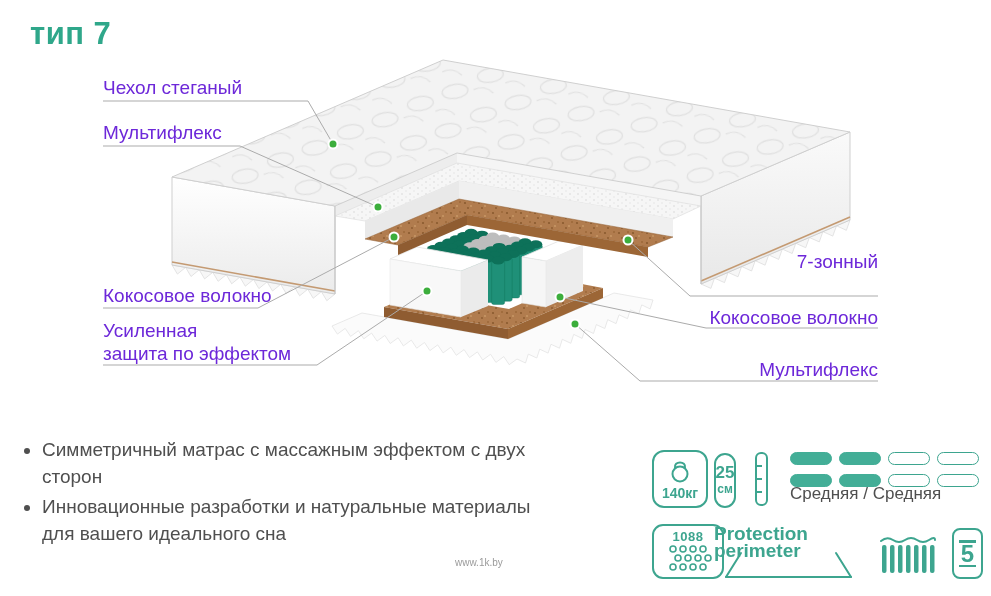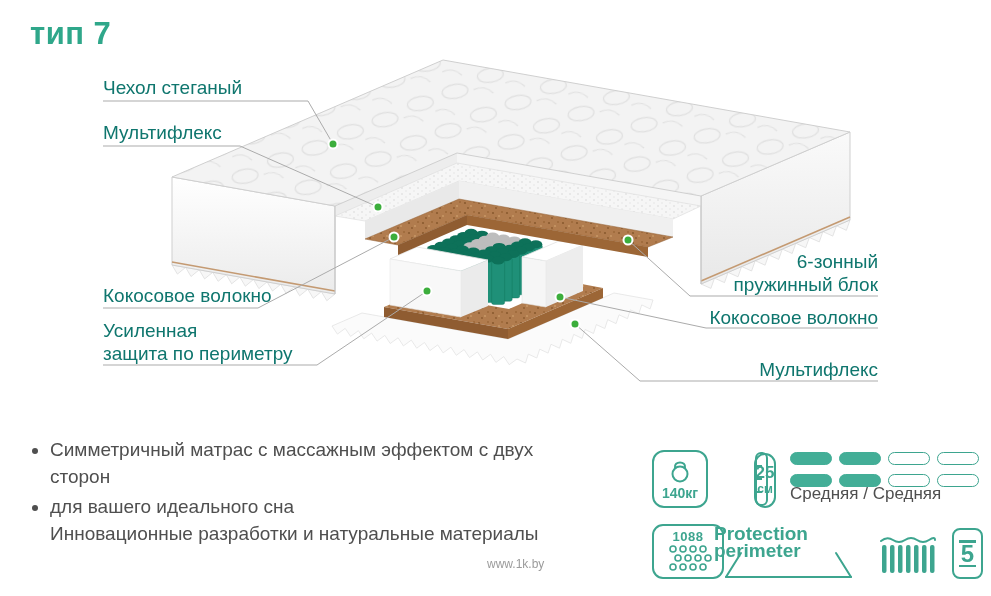--- a/index.html
+++ b/index.html
@@ -1,49 +1,49 @@
 <!DOCTYPE html>
 <html><head>
 <meta charset="utf-8">
 <style>
   html,body{margin:0;padding:0;background:#fff;font-family:"Liberation Sans",sans-serif;}
   #canvas{position:relative;width:991px;height:596px;background:#fff;overflow:hidden;border-radius:26px;}
   #scene{position:absolute;left:0;top:0;}
   .title{position:absolute;left:30px;top:16px;font-size:31px;font-weight:600;color:#2fa78a;letter-spacing:.5px;}
-  .callout{position:absolute;font-size:19px;color:#0f766e;line-height:23px;white-space:nowrap;}
+  .callout{position:absolute;font-size:19px;color:#6d28d9;line-height:23px;white-space:nowrap;}
   .callout.right{left:638px;width:240px;text-align:right;}
-  .features{position:absolute;left:28px;top:436px;width:560px;}
+  .features{position:absolute;left:20px;top:436px;width:560px;}
   .features ul{margin:0;padding-left:22px;}
   .features li{font-size:19px;color:#4f4f4f;line-height:27px;margin-bottom:3px;}
   .spec-box{position:absolute;border:2px solid #3da58f;border-radius:12px;box-sizing:border-box;
             display:flex;flex-direction:column;align-items:center;justify-content:center;color:#3da58f;}
   .w-box{left:652px;top:450px;width:56px;height:58px;align-items:center;}
   .w-box .val{font-size:14px;font-weight:600;margin-top:1px;}
-  .h-box{left:714px;top:453px;width:22px;height:55px;border-radius:11px;margin-left:40px;}
+  .h-box{left:714px;top:453px;width:22px;height:55px;border-radius:11px;}
   .h-box .v1{font-size:17px;font-weight:600;line-height:18px;}
   .h-box .v2{font-size:12px;font-weight:600;line-height:15px;}
   .ruler{position:absolute;left:755px;top:452px;width:13px;height:54px;border:2px solid #3da58f;
          border-radius:6px;box-sizing:border-box;}
   .ruler i{position:absolute;left:-1px;width:6px;height:2px;background:#3da58f;display:block;}
   .firmness{position:absolute;left:790px;top:452px;}
   .firmness .row{display:flex;gap:7px;margin-bottom:9px;}
   .pill{width:42px;height:13px;border-radius:7px;border:1.5px solid #3da58f;box-sizing:border-box;background:#fff;}
   .pill.f{background:#43ae97;border-color:#43ae97;}
   .firm-label{position:absolute;left:790px;top:484px;font-size:17px;color:#4f4f4f;white-space:nowrap;}
   .c-box{left:652px;top:524px;width:72px;height:55px;border-radius:11px;justify-content:flex-start;padding-top:3px;}
   .c-box .val{font-size:13px;font-weight:600;letter-spacing:.5px;}
   .protection{position:absolute;left:714px;top:524px;width:142px;height:56px;}
   .protection .txt{position:absolute;left:0;top:1px;width:142px;color:#3da58f;
                    font-size:19px;font-weight:700;line-height:17px;}
   .five-box{position:absolute;left:952px;top:528px;width:31px;height:51px;border:2px solid #3da58f;
             border-radius:8px;box-sizing:border-box;display:flex;flex-direction:column;align-items:center;
             justify-content:center;color:#3da58f;}
   .five-box b{font-size:24px;line-height:22px;font-weight:700;}
   .five-box i{display:block;width:17px;height:2.5px;background:#3da58f;}
-  .watermark{position:absolute;left:455px;top:557px;font-size:12px;color:#9b9b9b;margin-left:32px;}
+  .watermark{position:absolute;left:455px;top:557px;font-size:10px;color:#9b9b9b;}
 </style>
 </head>
 <body>
 
 <div id="canvas">
 
   <svg id="scene" width="991" height="596" viewBox="0 0 991 596">
     <defs>
       <linearGradient id="gradL" x1="0" y1="0" x2="0" y2="1">
         <stop offset="0" stop-color="#ffffff"></stop>
@@ -202,38 +202,37 @@
       <circle cx="575" cy="324" r="4.5" fill="#3cae3c" stroke="#ffffff" stroke-width="2"></circle>
     </svg>
 
   <div class="title">тип 7</div>
 
   <div class="callout" style="left:103px;top:76px">Чехол стеганый</div>
   <div class="callout" style="left:103px;top:121px">Мультифлекс</div>
   <div class="callout" style="left:103px;top:284px">Кокосовое волокно</div>
   <div class="callout" style="left:103px;top:319px">
     <div>Усиленная</div>
-    <div>защита по периметру</div>
+    <div>защита по эффектом</div>
   </div>
 
   <div class="callout right" style="top:250px">
-    <div>6-зонный</div>
-    <div>пружинный блок</div>
+    <div>7-зонный</div>
   </div>
   <div class="callout right" style="top:306px">Кокосовое волокно</div>
   <div class="callout right" style="top:358px">Мультифлекс</div>
 
   <div class="features">
     <ul>
       <li>
         <span>Симметричный матрас с массажным эффектом с двух сторон</span>
       </li>
       <li>
+        <div>Инновационные разработки и натуральные материалы</div>
         <div>для вашего идеального сна</div>
-        <div>Инновационные разработки и натуральные материалы</div>
       </li>
     </ul>
   </div>
 
   <div class="spec-box w-box">
     <svg width="28" height="26" viewBox="0 0 28 26">
       <path d="M9,10 C7.5,2.5 20.5,2.5 19,10" fill="none" stroke="#3da58f" stroke-width="2"></path>
       <circle cx="14" cy="16" r="7.5" fill="none" stroke="#3da58f" stroke-width="2"></circle>
     </svg>
     <span class="val">140кг</span>

